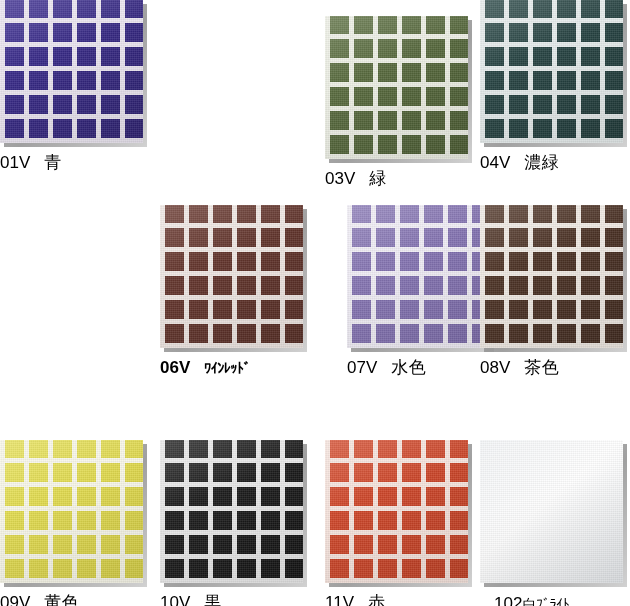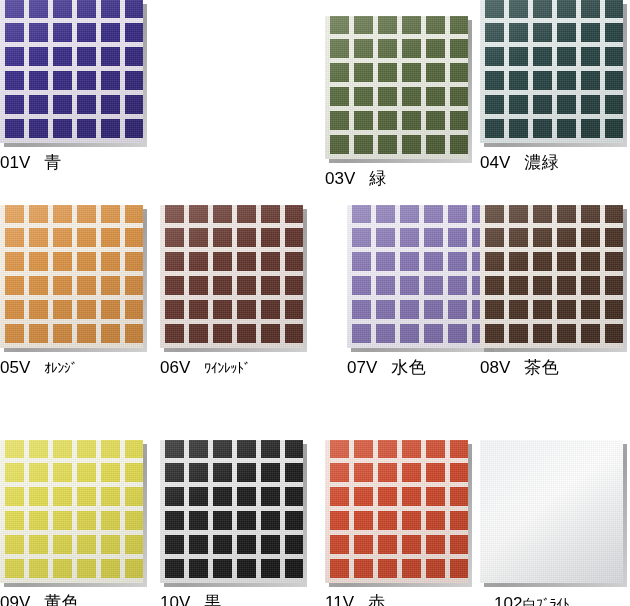--- a/index.html
+++ b/index.html
@@ -143,32 +143,21 @@
       <div class="panel-wrap">
         <div class="panel-shadow"></div>
         <div class="panel">
           <div class="grid" style="background: repeating-linear-gradient(90deg, rgb(228, 234, 234) 0px, rgb(228, 234, 234) 5px, transparent 5px, transparent 24px), repeating-linear-gradient(0deg, rgb(228, 234, 234) 0px, rgb(228, 234, 234) 5px, transparent 5px, transparent 24px), linear-gradient(135deg, rgb(45, 75, 74) 0%, rgb(32, 58, 57) 100%);"></div>
           <div class="noise"></div>
           <div class="sheen"></div>
         </div>
       </div>
       <div class="label"><span class="code">04V</span><span class="name">濃緑</span></div>
     </div>
-    <div class="swatch-cell" style="left: 0px; top: 205px;">
-      <div class="panel-wrap">
-        <div class="panel-shadow"></div>
-        <div class="panel">
-          <div class="grid" style="background: repeating-linear-gradient(90deg, rgb(246, 239, 228) 0px, rgb(246, 239, 228) 5px, transparent 5px, transparent 24px), repeating-linear-gradient(0deg, rgb(246, 239, 228) 0px, rgb(246, 239, 228) 5px, transparent 5px, transparent 24px), linear-gradient(135deg, rgb(226, 153, 74) 0%, rgb(205, 133, 58) 100%);"></div>
-          <div class="noise"></div>
-          <div class="sheen"></div>
-        </div>
-      </div>
-      <div class="label"><span class="code">05V</span><span class="name kana">ｵﾚﾝｼﾞ</span></div>
-    </div>
-    <div class="swatch-cell" style="left: 160px; top: 205px;">
+    <div class="swatch-cell" style="left: 160px; top: 205px; font-weight: bold;">
       <div class="panel-wrap">
         <div class="panel-shadow"></div>
         <div class="panel">
           <div class="grid" style="background: repeating-linear-gradient(90deg, rgb(238, 230, 226) 0px, rgb(238, 230, 226) 5px, transparent 5px, transparent 24px), repeating-linear-gradient(0deg, rgb(238, 230, 226) 0px, rgb(238, 230, 226) 5px, transparent 5px, transparent 24px), linear-gradient(135deg, rgb(108, 59, 50) 0%, rgb(86, 45, 37) 100%);"></div>
           <div class="noise"></div>
           <div class="sheen"></div>
         </div>
       </div>
       <div class="label"><span class="code">06V</span><span class="name kana">ﾜｲﾝﾚｯﾄﾞ</span></div>
     </div>

